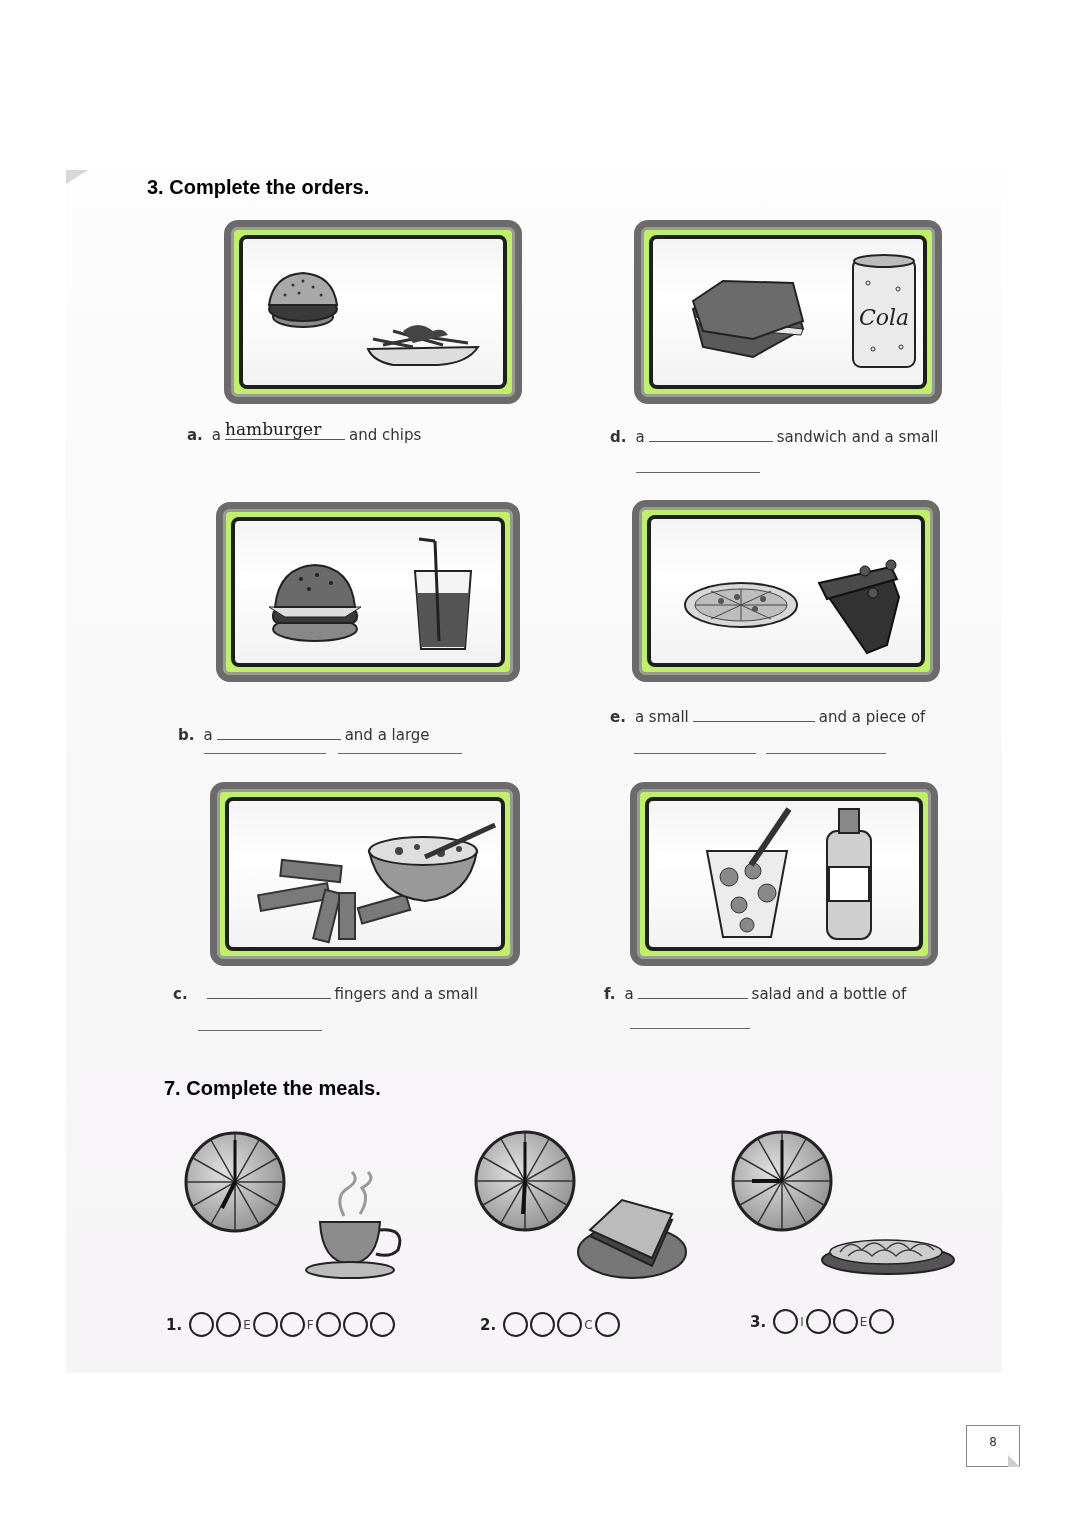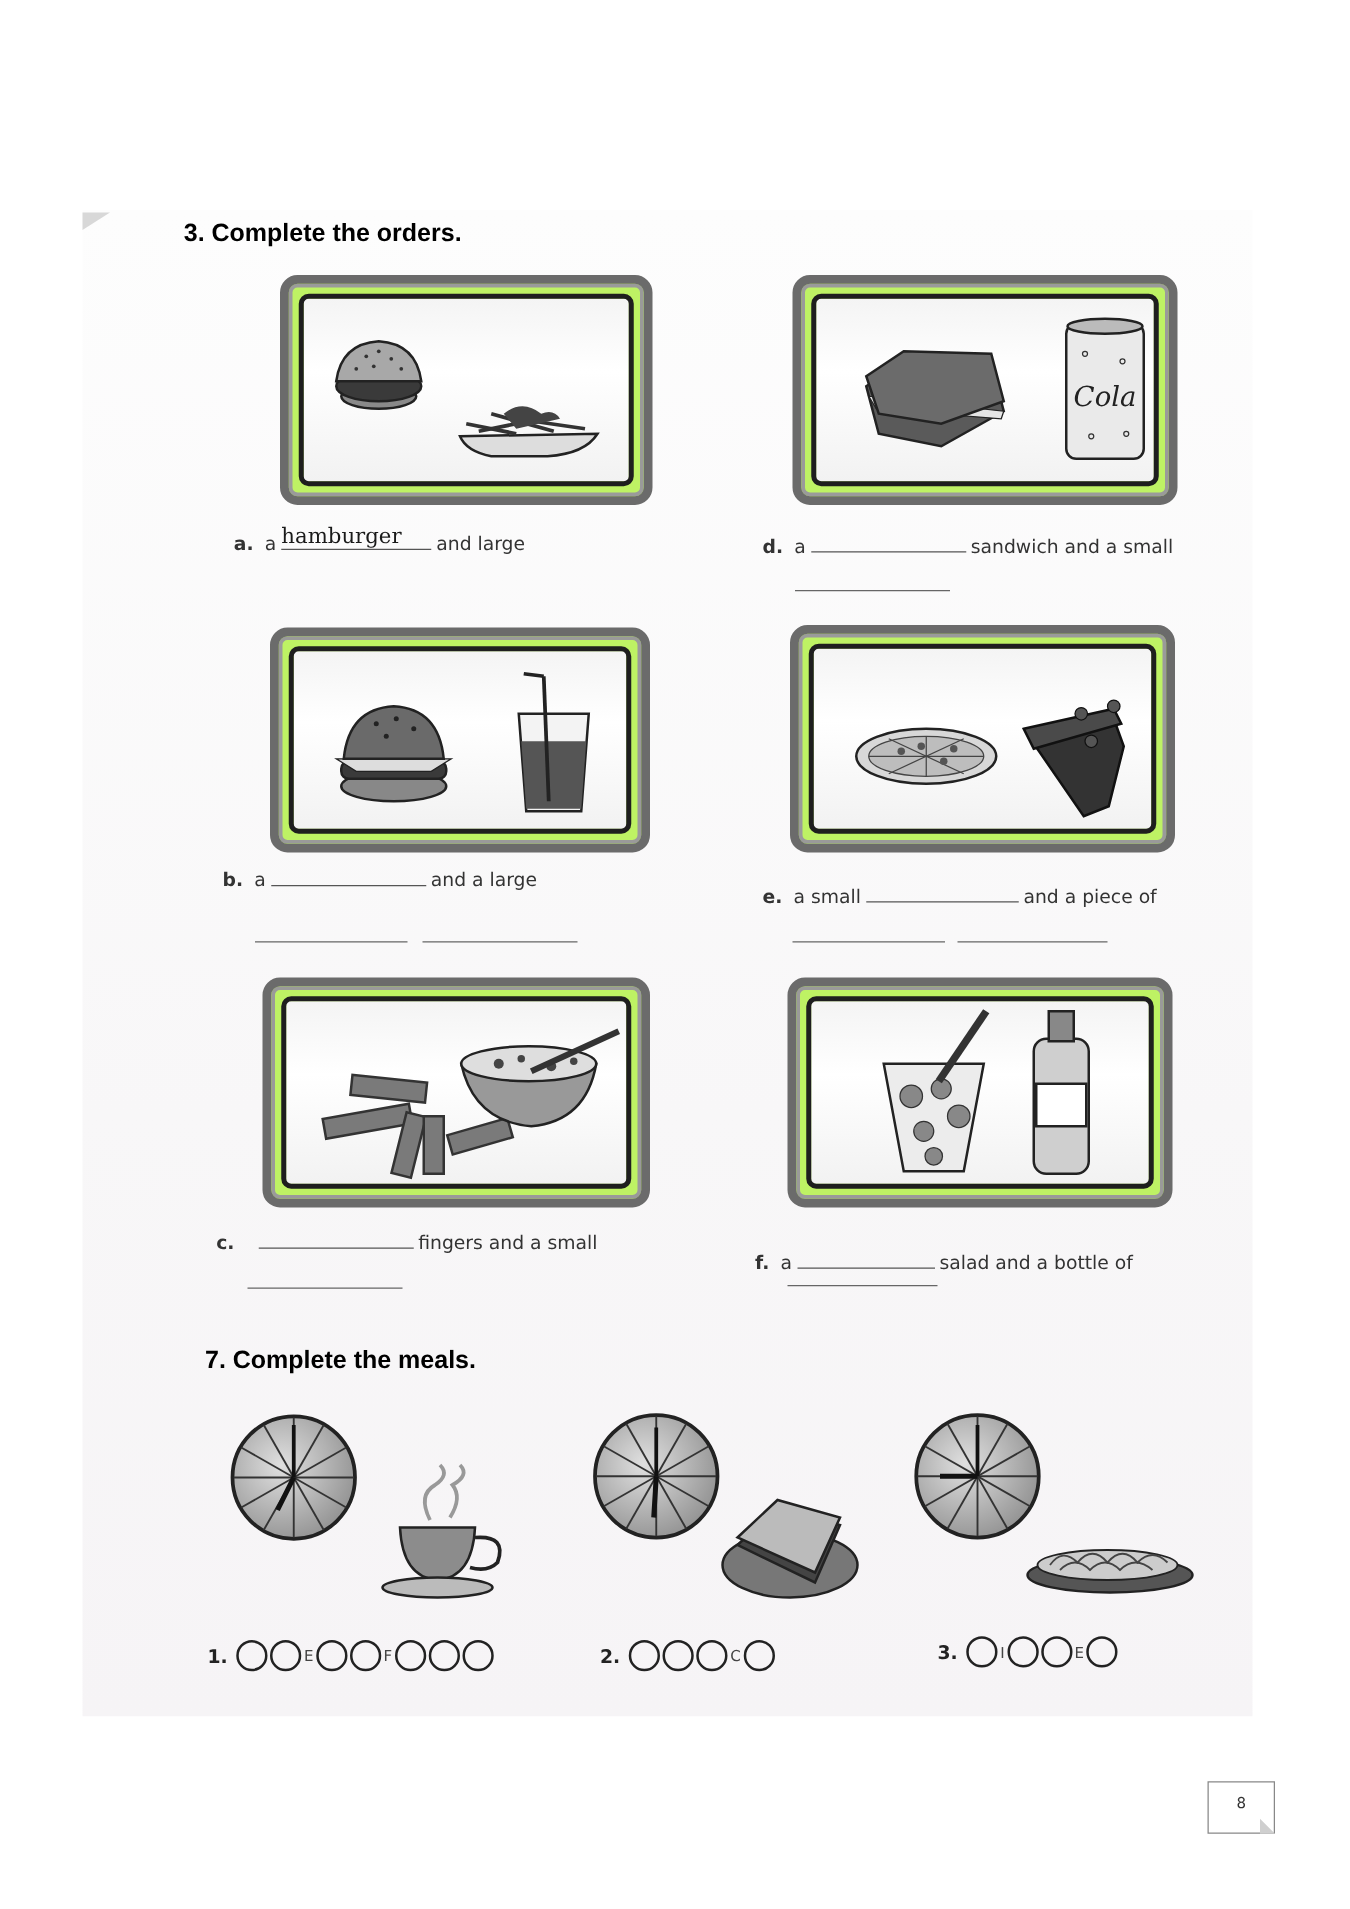--- a/index.html
+++ b/index.html
@@ -51,21 +51,21 @@
           <line x1="130" y1="100" x2="170" y2="108"></line>
           <line x1="150" y1="92" x2="200" y2="106"></line>
           <line x1="170" y1="96" x2="225" y2="104"></line>
           <line x1="140" y1="106" x2="190" y2="96"></line>
         </g>
       <path d="M160 92 Q175 80 190 92 Q200 88 205 96 L170 104 Z" fill="#444"></path>
     </svg>
   </div>
 </div>
 <div class="caption" style="left:187px; top:425px;">
-  <span class="letter">a.</span><span>a</span><span class="blank" style="width:120px;"><span class="hand">hamburger</span></span><span>and large</span>
+  <span class="letter">a.</span><span>a</span><span class="blank" style="width:120px;"><span class="hand">hamburger</span></span><span>and chips</span>
 </div>
 
 <div class="tray" style="left:634px; top:220px; width:294px; height:170px;">
   <div class="tray-inner">
     <svg viewBox="0 0 270 146">
       <path d="M40 70 L70 50 L140 52 L150 90 L100 118 L50 108 Z" fill="#5a5a5a" stroke="#222" stroke-width="2"></path>
       <path d="M42 78 L150 90 L148 96 L48 88 Z" fill="#e5e5e5" stroke="#222" stroke-width="1"></path>
       <path d="M40 62 L70 42 L140 44 L150 82 L100 100 L50 92 Z" fill="#6b6b6b" stroke="#222" stroke-width="2"></path>
       <rect x="200" y="20" width="62" height="108" rx="8" fill="#eaeaea" stroke="#222" stroke-width="2"></rect>
       <ellipse cx="231" cy="22" rx="30" ry="6" fill="#bbb" stroke="#222" stroke-width="2"></ellipse>
@@ -97,21 +97,21 @@
           <circle cx="96" cy="62" r="2"></circle>
           <circle cx="74" cy="68" r="2"></circle>
         </g>
       <path d="M180 50 L236 50 L230 128 L186 128 Z" fill="#f3f3f3" stroke="#222" stroke-width="2"></path>
       <path d="M182 72 L234 72 L230 126 L186 126 Z" fill="#555"></path>
       <line x1="200" y1="20" x2="204" y2="120" stroke="#222" stroke-width="3"></line>
       <line x1="184" y1="18" x2="200" y2="20" stroke="#222" stroke-width="3"></line>
     </svg>
   </div>
 </div>
-<div class="caption" style="left:178px; top:694px;">
+<div class="caption" style="left:178px; top:725px;">
   <span class="letter">b.</span><span>a</span><span class="blank" style="width:124px;"></span><span>and a large</span>
 </div>
 <div class="line2" style="left:204px; top:753px; width:122px;"></div>
 <div class="line2" style="left:338px; top:753px; width:124px;"></div>
 
 <div class="tray" style="left:632px; top:500px; width:294px; height:168px;">
   <div class="tray-inner">
     <svg viewBox="0 0 270 144">
       <ellipse cx="90" cy="86" rx="56" ry="22" fill="#d8d8d8" stroke="#222" stroke-width="2"></ellipse>
       <ellipse cx="90" cy="86" rx="46" ry="16" fill="#bdbdbd" stroke="#444" stroke-width="1"></ellipse>
@@ -181,21 +181,21 @@
           <circle cx="90" cy="104" r="8"></circle>
           <circle cx="98" cy="124" r="7"></circle>
         </g>
       <line x1="102" y1="64" x2="140" y2="8" stroke="#333" stroke-width="6"></line>
       <rect x="178" y="30" width="44" height="108" rx="10" fill="#cfcfcf" stroke="#222" stroke-width="2"></rect>
       <rect x="190" y="8" width="20" height="24" fill="#888" stroke="#222" stroke-width="2"></rect>
       <rect x="180" y="66" width="40" height="34" fill="#fff" stroke="#222" stroke-width="2"></rect>
     </svg>
   </div>
 </div>
-<div class="caption" style="left:604px; top:984px;margin-top:16px;">
+<div class="caption" style="left:604px; top:984px;">
   <span class="letter">f.</span><span>a</span><span class="blank" style="width:110px;"></span><span>salad and a bottle of</span>
 </div>
 <div class="line2" style="left:630px; top:1028px; width:120px;"></div>
 
 <div class="heading" style="left:164px; top:1077px;">7. Complete the meals.</div>
 
 <div class="illus" style="left:184px; top:1126px; width:240px; height:160px;">
   <svg viewBox="0 0 240 160" width="240" height="160">
     <defs>
         <radialGradient id="cg" cx="0.4" cy="0.4" r="0.7">

